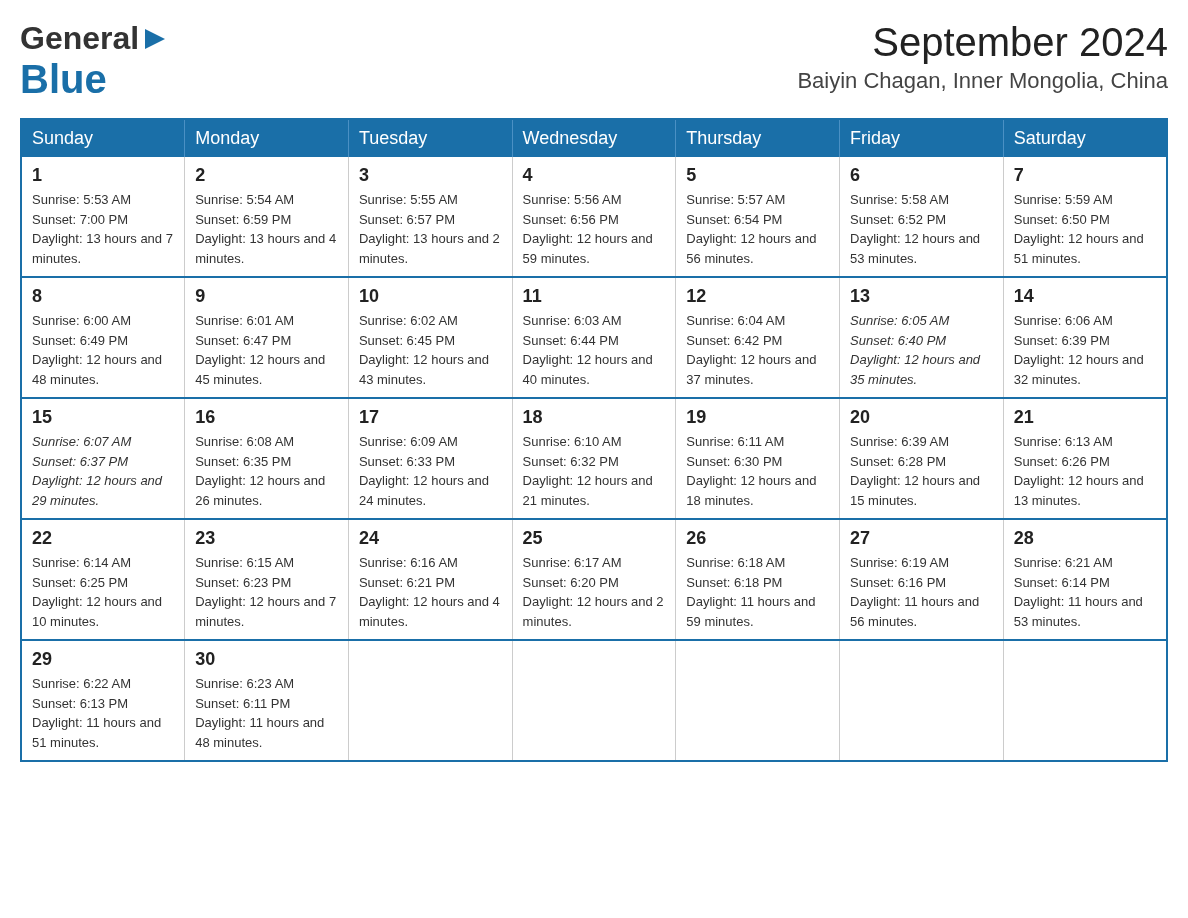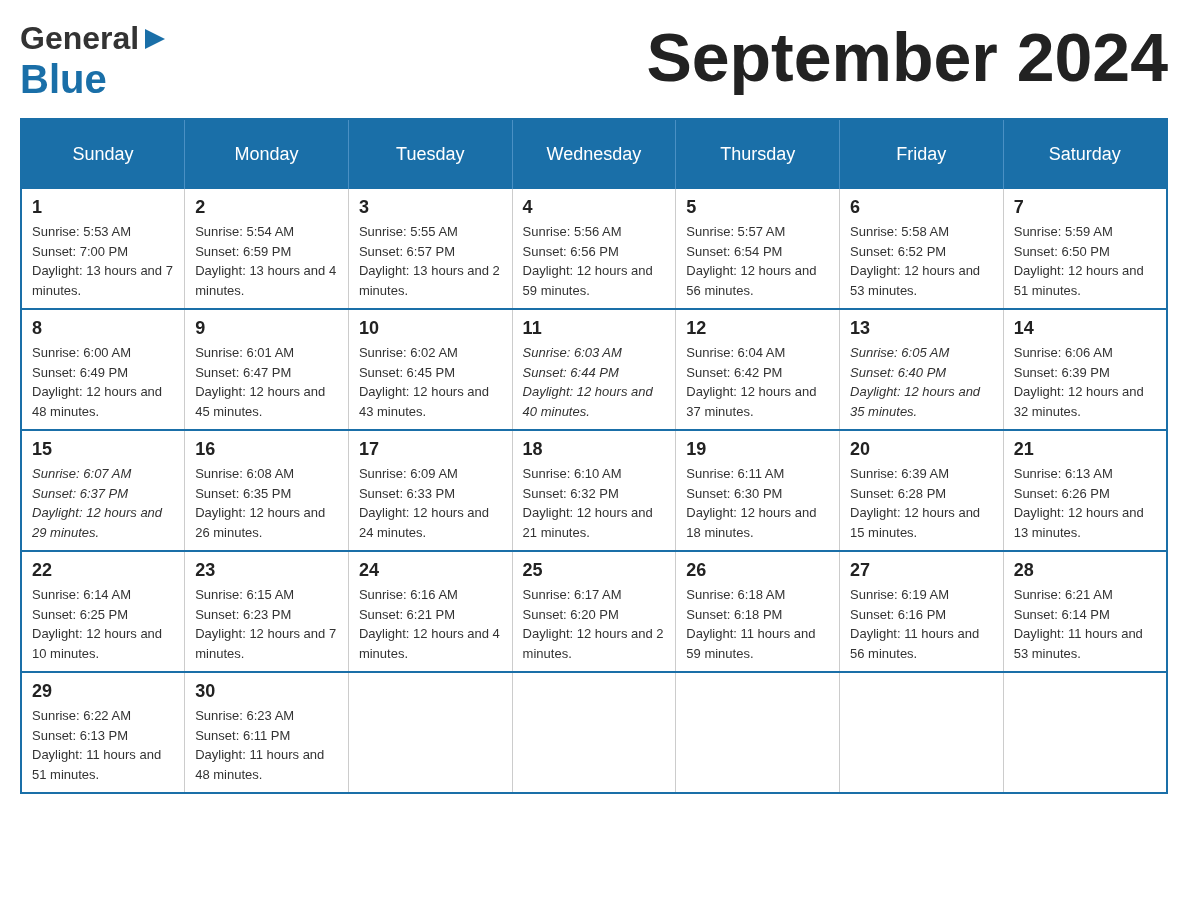--- a/index.html
+++ b/index.html
@@ -18,42 +18,42 @@
     }
     .logo {
       display: flex;
       flex-direction: column;
       align-items: flex-start;
     }
     .title-area {
       text-align: right;
     }
     .month-title {
-      font-size: 68px;
-      font-weight: bold;
+      font-size: 40px;
+      font-weight: normal;
       color: #222;
       line-height: 1.1;
     }
     .location-title {
       font-size: 22px;
       color: #444;
       margin-top: 4px;
     }
     .calendar-table {
       width: 100%;
       border-collapse: collapse;
       border: 2px solid #1a6fa8;
     }
     .calendar-table th {
       background-color: #1a6fa8;
       color: #fff;
       font-size: 18px;
       font-weight: normal;
-      padding: 24px 10px;
-      text-align: center;
+      padding: 8px 10px;
+      text-align: left;
       border-right: 1px solid #4a90c4;
     }
     .calendar-table th:last-child {
       border-right: none;
     }
     .calendar-table td {
       vertical-align: top;
       padding: 8px 10px;
       border-right: 1px solid #ccc;
       border-bottom: 2px solid #1a6fa8;
@@ -107,20 +107,21 @@
       <svg width="28" height="28" viewBox="0 0 28 28" style="margin-left:2px;margin-top:0">
         <polygon points="4,4 24,14 4,24" fill="#1a6fa8"></polygon>
       </svg>
     </div>
     <div class="logo-row2">
       <span style="font-size:40px;font-weight:bold;color:#1a6fa8;">Blue</span>
     </div>
   </div>
   <div class="title-area">
     <div class="month-title">September 2024</div>
+    <div class="location-title">Baiyin Chagan, Inner Mongolia, China</div>
   </div>
 </div>
 
 <table class="calendar-table">
   <thead>
     <tr>
     <th>Sunday</th>
         <th>Monday</th>
         <th>Tuesday</th>
         <th>Wednesday</th>
@@ -188,21 +189,21 @@
 Daylight: 12 hours and 45 minutes.</div>
         </td>
         <td>
           <span class="day-num">10</span>
           <div class="day-info" style="white-space: pre-line;">Sunrise: 6:02 AM
 Sunset: 6:45 PM
 Daylight: 12 hours and 43 minutes.</div>
         </td>
         <td>
           <span class="day-num">11</span>
-          <div class="day-info" style="white-space: pre-line; font-style: italic;">Sunrise: 6:03 AM
+          <div class="day-info" style="white-space: pre-line;">Sunrise: 6:03 AM
 Sunset: 6:44 PM
 Daylight: 12 hours and 40 minutes.</div>
         </td>
         <td>
           <span class="day-num">12</span>
           <div class="day-info" style="white-space: pre-line;">Sunrise: 6:04 AM
 Sunset: 6:42 PM
 Daylight: 12 hours and 37 minutes.</div>
         </td>
         <td>

